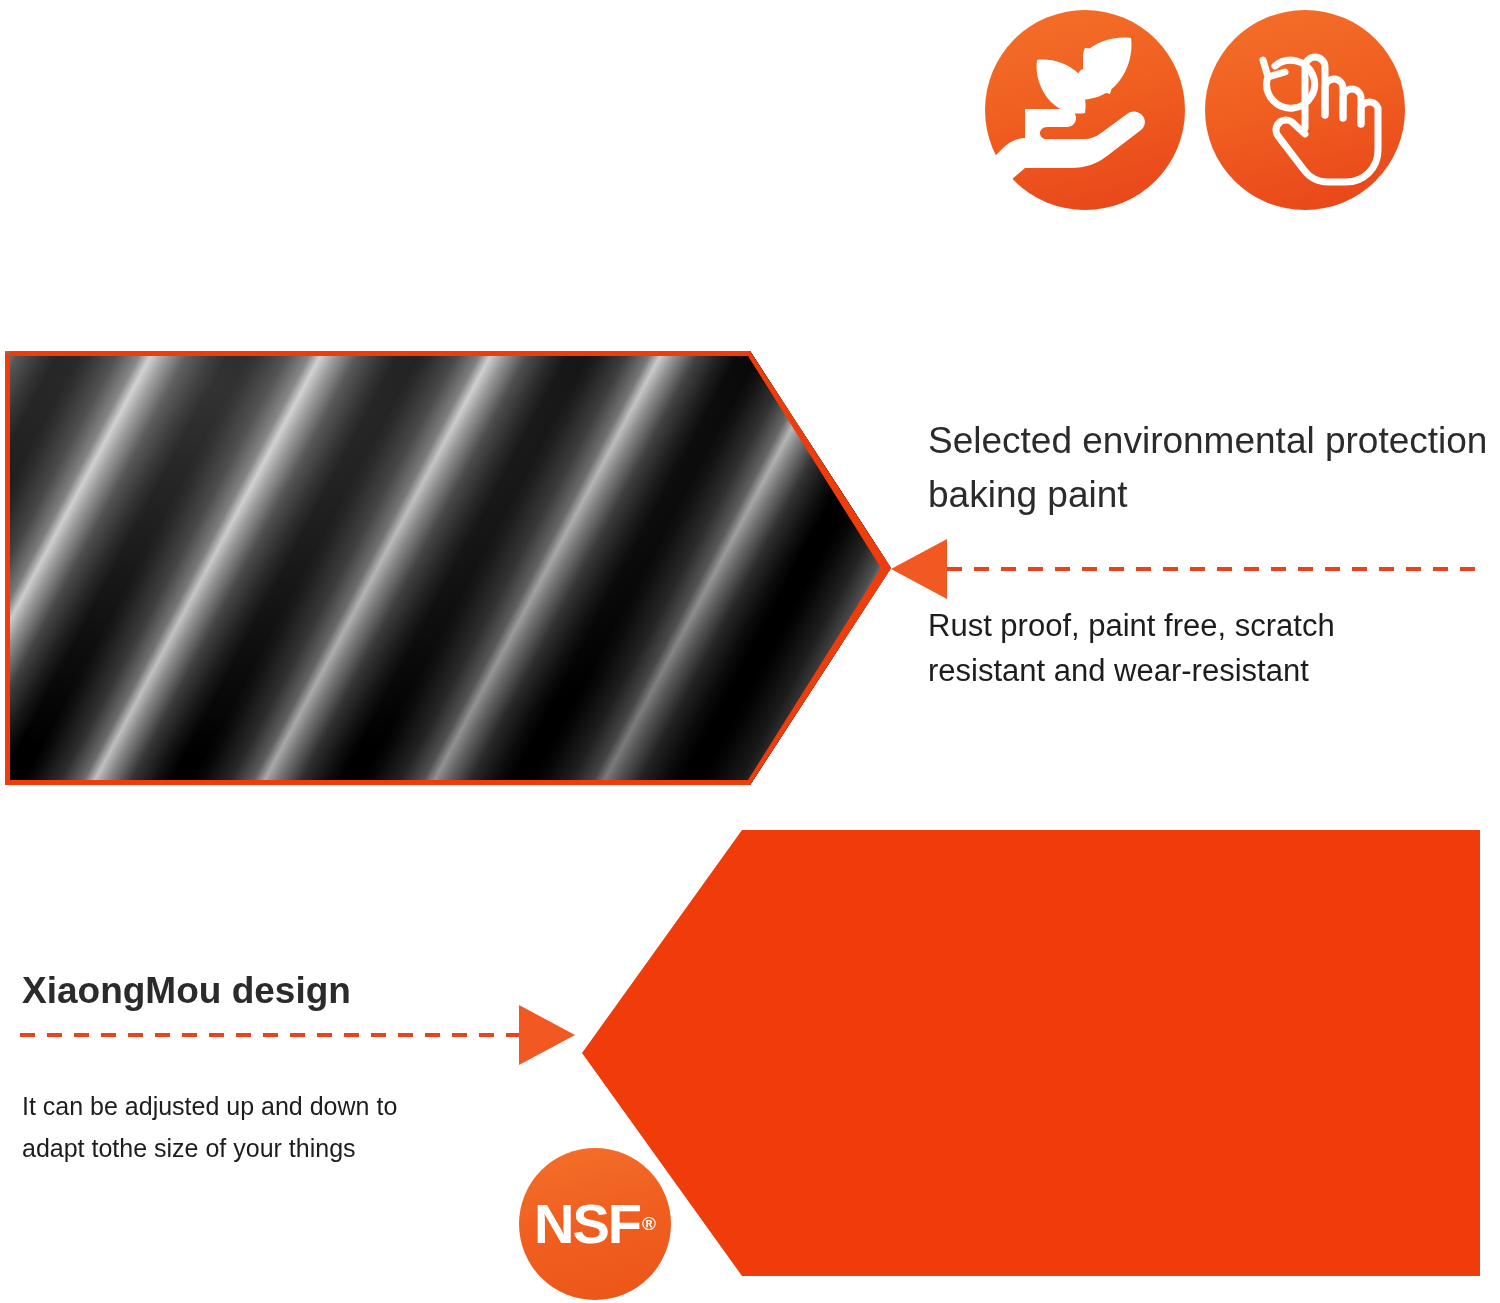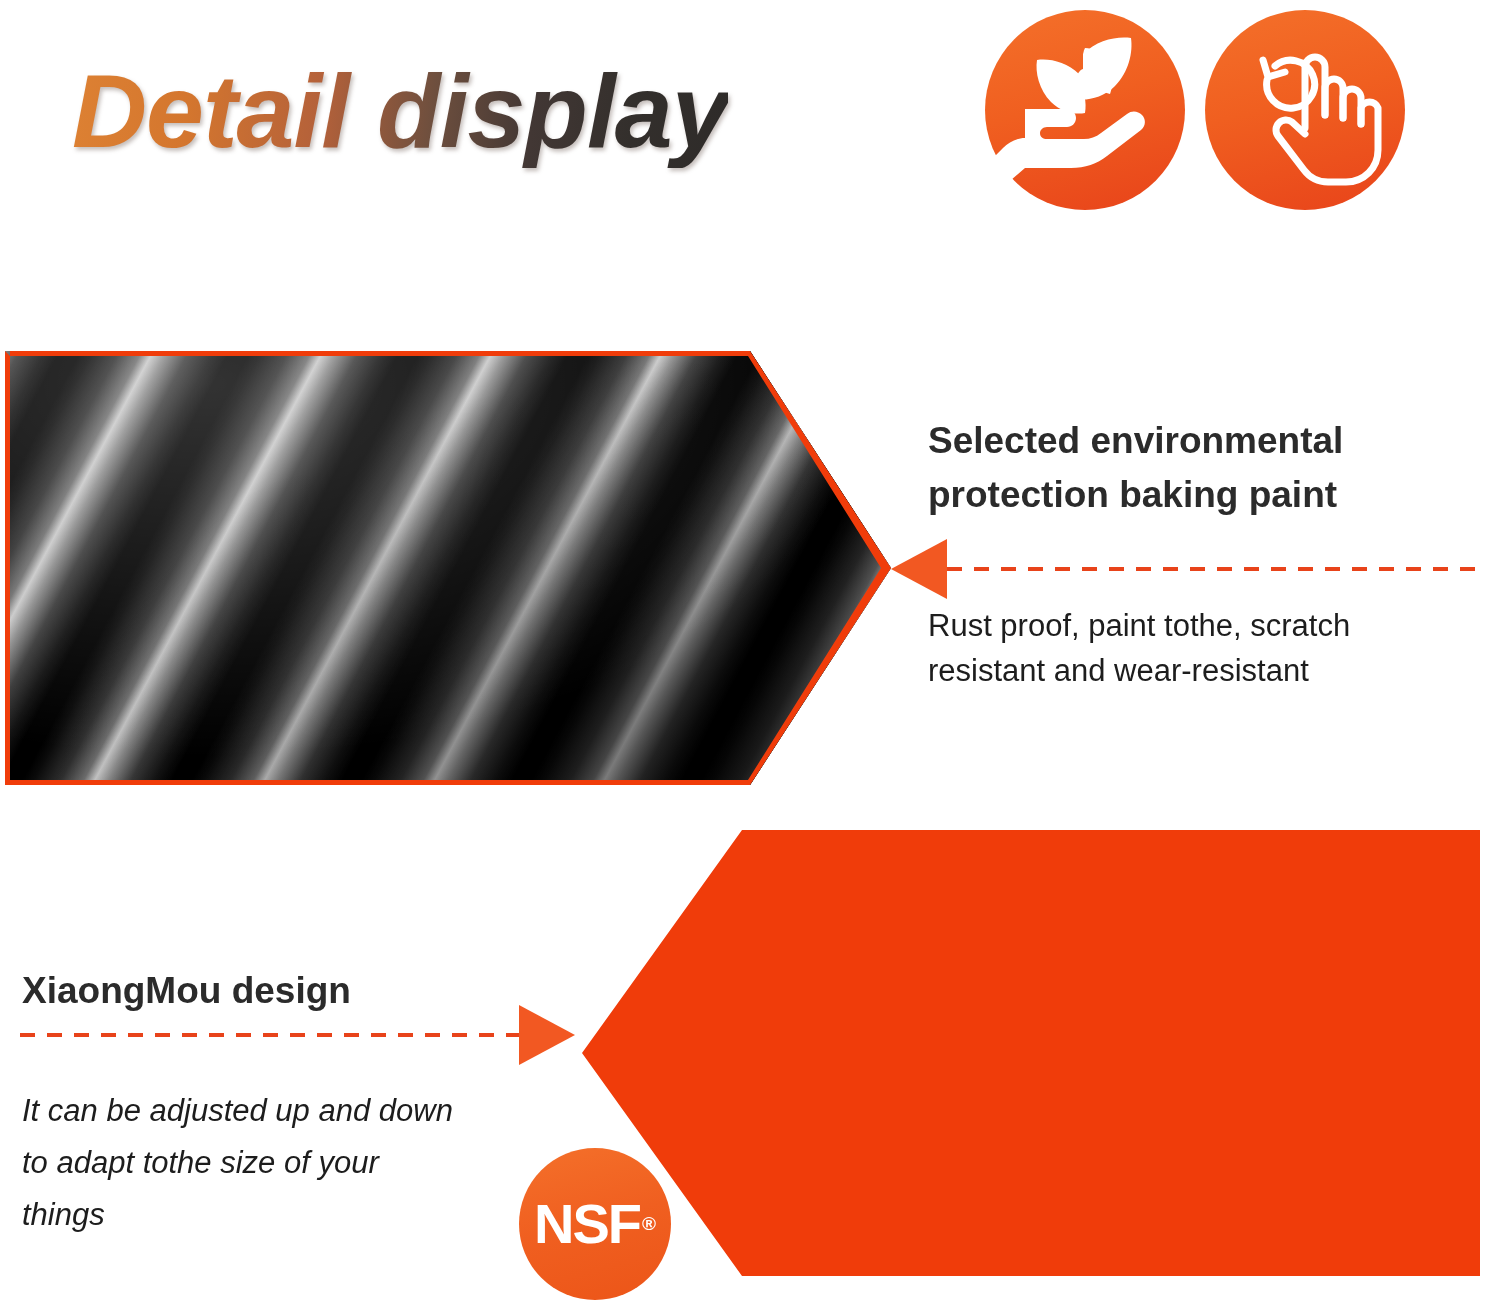--- a/index.html
+++ b/index.html
@@ -130,21 +130,21 @@
     background-image: repeating-linear-gradient(to right,
         #E8431A 0px, #E8431A 15px, rgba(255,255,255,0) 15px, rgba(255,255,255,0) 27px);
   }
 
   #top-heading {
     position: absolute;
     left: 928px;
     top: 414px;
     width: 560px;
     font-size: 37px;
-    font-weight: 700;
+    font-weight: 400;
     line-height: 1.45;
     color: #2b2b2b;
   }
   #top-body {
     position: absolute;
     left: 928px;
     top: 604px;
     width: 530px;
     font-size: 31px;
     font-weight: 400;
@@ -176,24 +176,23 @@
     top: 1005px;
     border-top: 30px solid transparent;
     border-bottom: 30px solid transparent;
     border-left: 56px solid #F25822;
   }
   #bottom-body {
     position: absolute;
     left: 22px;
     top: 1085px;
     width: 440px;
-    font-size: 31px;
+    font-size: 25px;
     line-height: 1.68;
     color: #1d1d1d;
-    font-style: italic;
   }
 
   #bottom-panel {
     position: absolute;
     left: 582px;
     top: 830px;
     width: 898px;
     height: 446px;
   }
   #bottom-panel .photo-clip {
@@ -324,21 +323,20 @@
     vertical-align: baseline;
     letter-spacing: 0;
     margin-left: 2px;
   }
 </style>
 </head>
 <body>
 
 <div id="header">
 
-  <div id="page-title">Detail display</div>
 
   <div class="badge-circle" id="eco-badge">
     <svg viewBox="0 0 200 200" aria-hidden="true">
       <g fill="#ffffff">
         <path d="M104 46c14-14 34-18 48-16 2 14-2 34-16 48-12 12-28 15-40 13-2-12 1-28 8-30z" transform="translate(-6,-2)"></path>
         <path d="M96 56c-12-12-30-16-42-14-2 12 2 30 14 42 10 10 24 13 34 11 2-10-1-24-6-28z" transform="translate(-2,8)"></path>
         <path d="M92 34c8 0 18 6 23 16 5 10 5 22 2 30-9-2-18-9-23-19-5-10-5-22-2-27z" transform="translate(8,4)"></path>
         <path d="M40 128c-8 0-16 4-22 10l-12 12 20 20 14-12h46c14 0 26-4 36-12l34-26c5-4 5-11 1-15-4-4-10-5-15-1l-26 19c-5 4-11 6-17 6H62c-4 0-7-2-7-6 0-3 3-6 7-6h20c5 0 9-4 9-9s-4-9-9-9H40z"></path>
       </g>
     </svg>
@@ -362,21 +360,21 @@
   <div class="photo-clip">
     <div class="rods-a"></div>
   </div>
   <div class="frame"></div>
 </div>
 
 <div class="point-triangle" id="top-arrow"></div>
 <div id="top-dash"></div>
 
 <div id="top-heading">Selected environmental protection baking paint</div>
-<div id="top-body">Rust proof, paint tothe, scratch resistant and wear-resistant</div>
+<div id="top-body">Rust proof, paint free, scratch resistant and wear-resistant</div>
 
 <div id="bottom-heading">XiaongMou design</div>
 <div id="bottom-dash"></div>
 <div class="point-triangle" id="bottom-arrow"></div>
 <div id="bottom-body">It can be adjusted up and down to adapt tothe size of your things</div>
 
 <div id="bottom-panel">
   <div class="photo-clip">
     <div class="shelf-scene">
 

